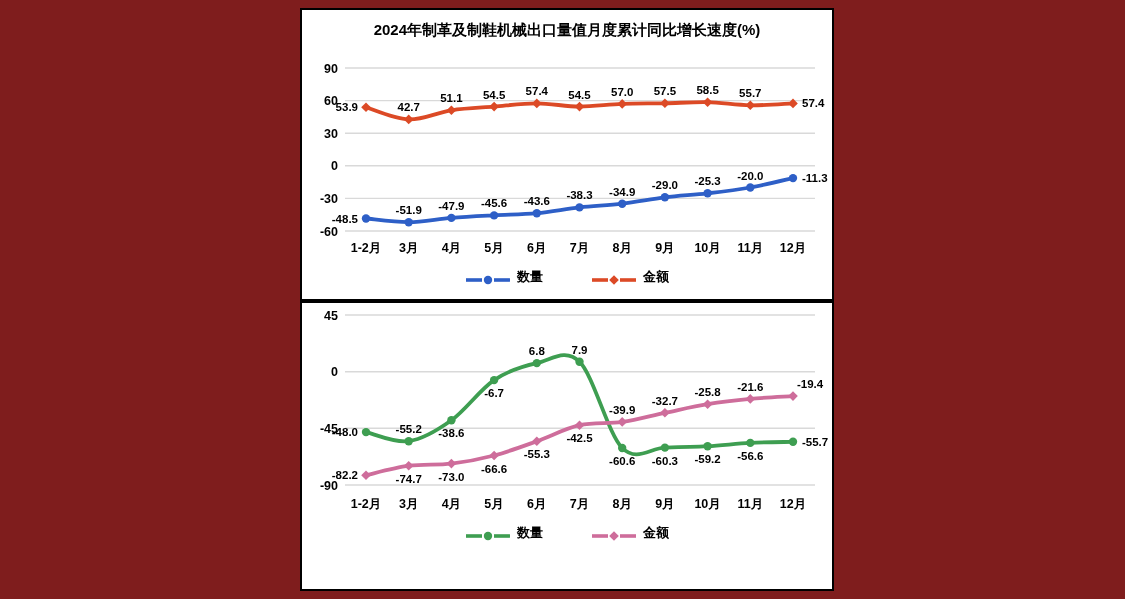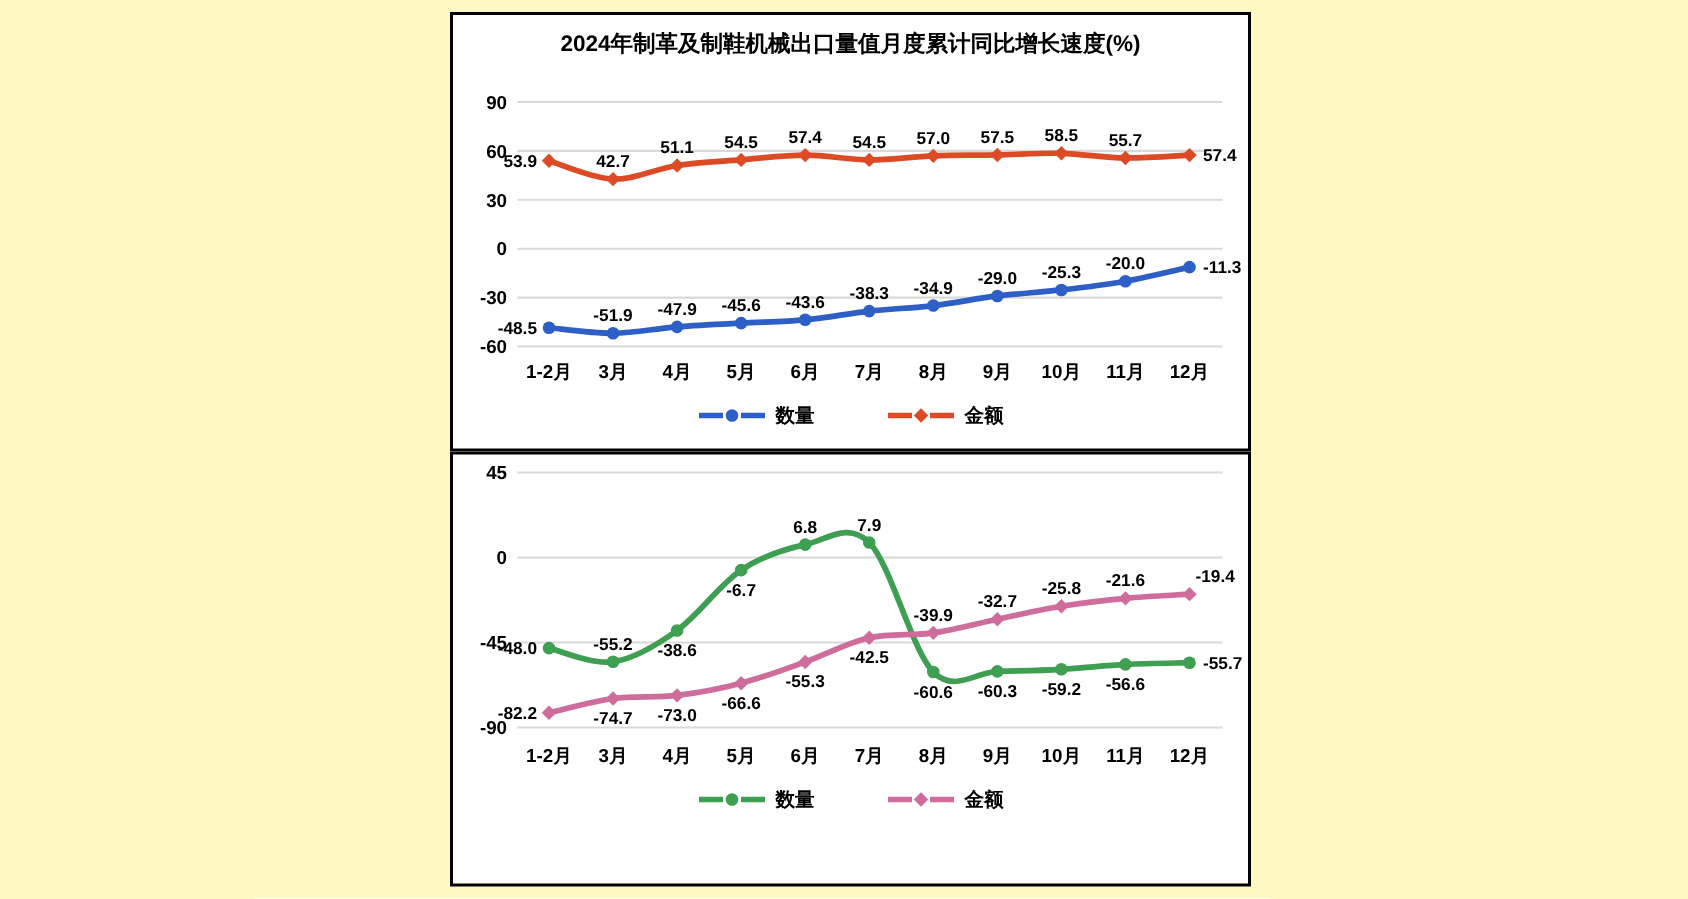--- a/index.html
+++ b/index.html
@@ -1,28 +1,28 @@
 <!DOCTYPE html>
 <html><head>
 <meta charset="utf-8">
 <style>
   * { margin:0; padding:0; box-sizing:border-box; }
   html,body { width:1125px; height:599px; background:#ffffff; font-family:"Liberation Sans", sans-serif; }
-  .page { position:relative; width:1125px; height:599px; background:#fef9c3; overflow:hidden; }
+  .page { position:relative; width:1125px; height:599px; background:#7f1d1d; overflow:hidden; }
   .panel { position:absolute; left:300px; width:534px; background:#ffffff; border:2px solid #000000; }
   .panel-export { top:8px; height:293px; }
   .panel-import { top:301px; height:290px; }
   .chart-title { text-align:center; font-weight:bold; font-size:15px; color:#000000; margin-top:10px; line-height:20px; }
   svg.chart { display:block; }
   .tick, .cat, .dlabel { font-family:"Liberation Sans", sans-serif; font-weight:bold; fill:#000000; }
   .tick { font-size:12.5px; }
   .cat { font-size:12.5px; }
   .dlabel { font-size:11.5px; }
   .legend { display:flex; justify-content:center; align-items:center; gap:48px; margin-top:6px; }
-  .legend-item { display:flex; align-items:center; gap:6px; font-weight:bold; font-size:13px; color:#000000; }
+  .legend-item { display:flex; align-items:flex-end; gap:6px; font-weight:bold; font-size:13px; color:#000000; }
 </style>
 </head>
 <body>
 
 <div class="page">
 
   <div class="panel panel-export">
     <div class="chart-title">2024年制革及制鞋机械出口量值月度累计同比增长速度(%)</div>
     <svg class="chart" width="530" height="222" viewBox="0 0 530 222">
         <line x1="43" x2="513" y1="28.0" y2="28.0" stroke="#d9d9d9" stroke-width="1.4"></line>

